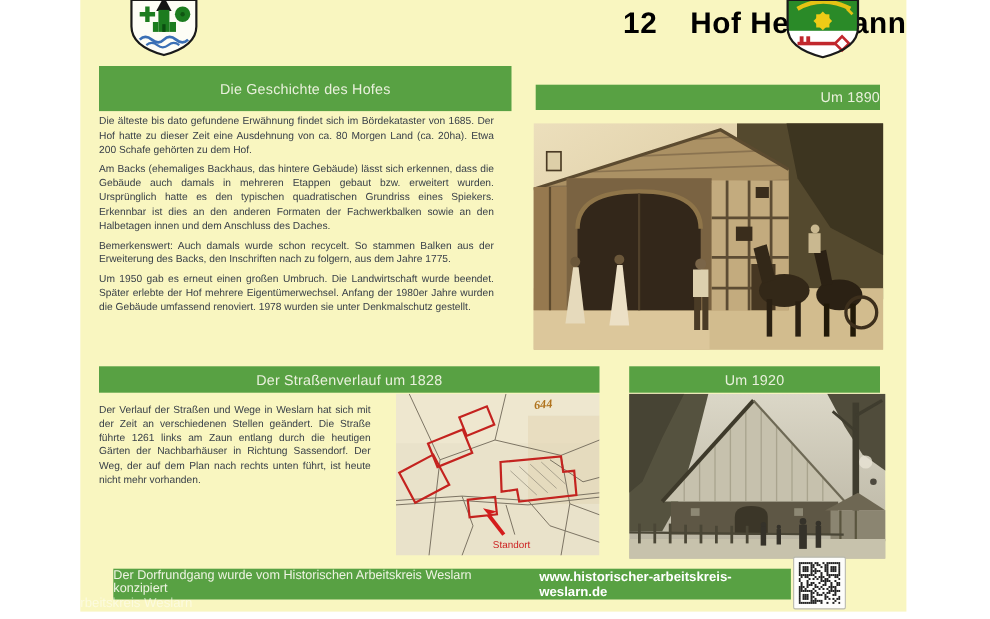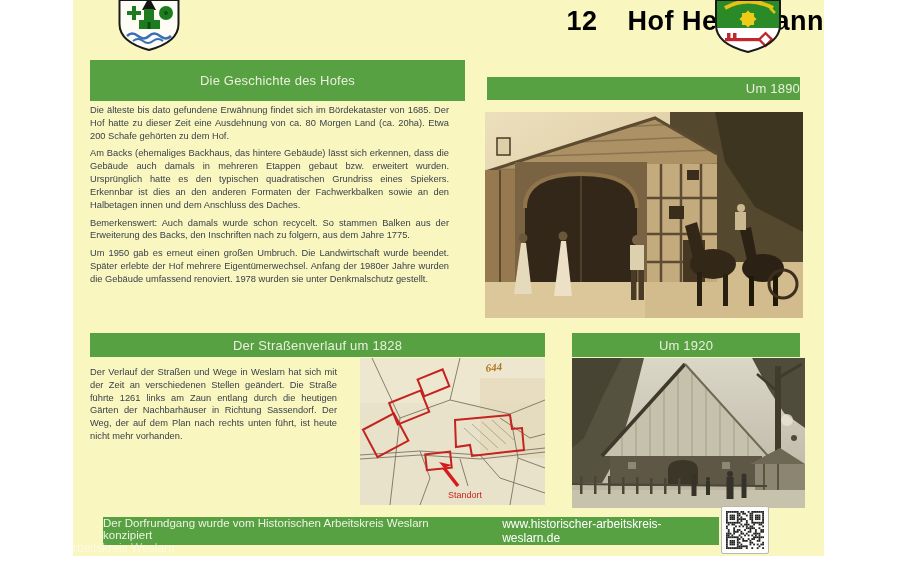--- a/index.html
+++ b/index.html
@@ -22,21 +22,21 @@
   .text-history{left:17px;top:104px;width:375px;}
   .text-street{left:17px;top:366px;width:263px;}
   .textcol p{margin:0 16px 5px 0;}
   .photo{position:absolute;display:block;}
   .photo-1890{left:412px;top:112px;width:318px;height:206px;}
   .photo-1920{left:499px;top:358px;width:233px;height:150px;}
   .map-1828{left:287px;top:358px;width:185px;height:147px;}
   .footer-bar{position:absolute;left:30px;top:517px;width:616px;height:28px;background:#58a143;
               display:flex;align-items:flex-start;justify-content:center;gap:22px;}
   .footer-credit{color:#eef3e2;font-size:11.5px;}
-  .footer-url{color:#ffffff;font-size:12px;font-weight:normal;}
+  .footer-url{color:#ffffff;font-size:12px;font-weight:bold;}
   .qr-box{position:absolute;left:648px;top:506px;width:46px;height:46px;background:#fdfdfb;
           border:1px solid #b9b9ad;border-radius:2px;display:flex;align-items:center;justify-content:center;}
   .watermark{position:absolute;left:-8px;top:541px;font-size:12px;color:rgba(255,255,248,0.55);}
 </style>
 </head>
 <body>
 
 <div class="stage">
   <div class="panel">
 

